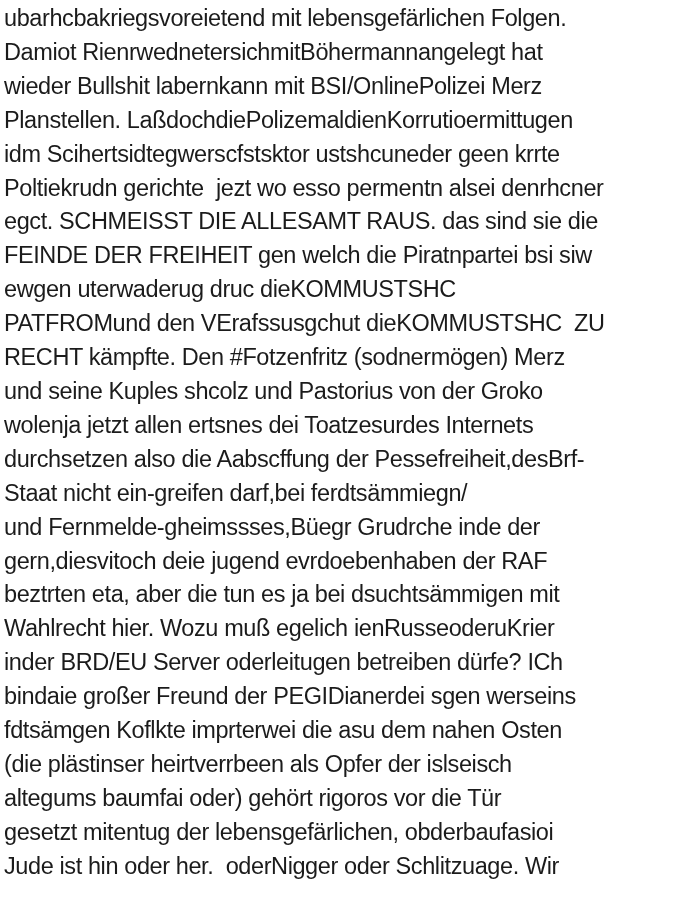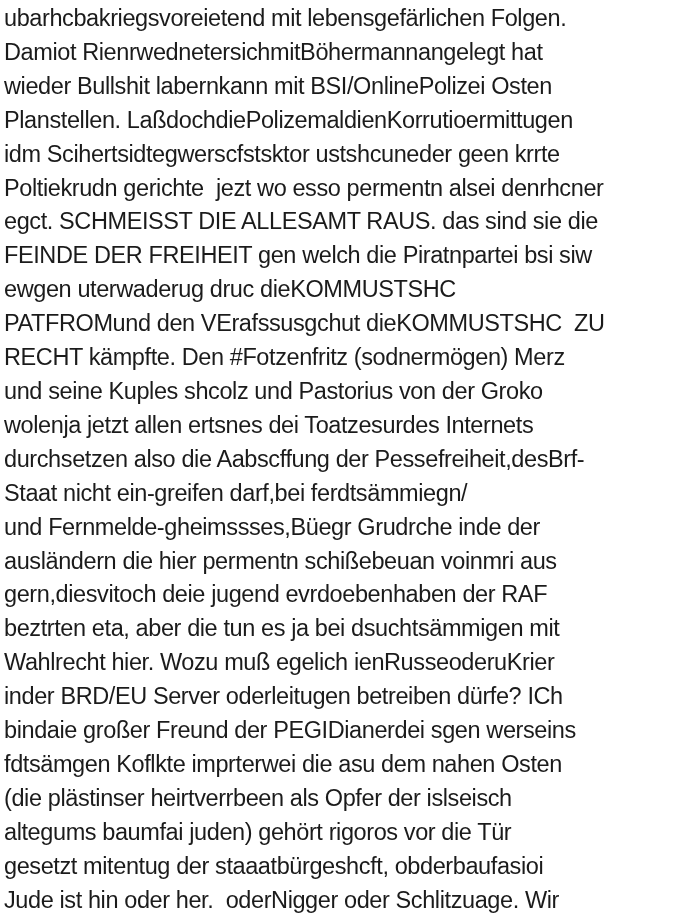--- a/index.html
+++ b/index.html
@@ -28,38 +28,37 @@
     letter-spacing: -0.4px;
     font-weight: 400;
   }
 </style>
 </head>
 <body>
 
 <div class="document">
   <div class="text-line">ubarhcbakriegsvoreietend mit lebensgefärlichen Folgen.</div>
   <div class="text-line">Damiot RienrwednetersichmitBöhermannangelegt hat</div>
-  <div class="text-line">wieder Bullshit labernkann mit BSI/OnlinePolizei Osten</div>
+  <div class="text-line">wieder Bullshit labernkann mit BSI/OnlinePolizei Merz</div>
   <div class="text-line">Planstellen. LaßdochdiePolizemaldienKorrutioermittugen</div>
   <div class="text-line">idm Scihertsidtegwerscfstsktor ustshcuneder geen krrte</div>
   <div class="text-line">Poltiekrudn gerichte  jezt wo esso permentn alsei denrhcner</div>
   <div class="text-line">egct. SCHMEISST DIE ALLESAMT RAUS. das sind sie die</div>
   <div class="text-line">FEINDE DER FREIHEIT gen welch die Piratnpartei bsi siw</div>
   <div class="text-line">ewgen uterwaderug druc dieKOMMUSTSHC</div>
   <div class="text-line">PATFROMund den VErafssusgchut dieKOMMUSTSHC  ZU</div>
   <div class="text-line">RECHT kämpfte. Den #Fotzenfritz (sodnermögen) Merz</div>
   <div class="text-line">und seine Kuples shcolz und Pastorius von der Groko</div>
   <div class="text-line">wolenja jetzt allen ertsnes dei Toatzesurdes Internets</div>
   <div class="text-line">durchsetzen also die Aabscffung der Pessefreiheit,desBrf-</div>
   <div class="text-line">Staat nicht ein-greifen darf,bei ferdtsämmiegn/</div>
   <div class="text-line">und Fernmelde-gheimssses,Büegr Grudrche inde der</div>
-  <div class="text-line">ausländern die hier permentn schißebeuan voinmri aus</div>
   <div class="text-line">gern,diesvitoch deie jugend evrdoebenhaben der RAF</div>
   <div class="text-line">beztrten eta, aber die tun es ja bei dsuchtsämmigen mit</div>
   <div class="text-line">Wahlrecht hier. Wozu muß egelich ienRusseoderuKrier</div>
   <div class="text-line">inder BRD/EU Server oderleitugen betreiben dürfe? ICh</div>
   <div class="text-line">bindaie großer Freund der PEGIDianerdei sgen werseins</div>
   <div class="text-line">fdtsämgen Koflkte imprterwei die asu dem nahen Osten</div>
   <div class="text-line">(die plästinser heirtverrbeen als Opfer der islseisch</div>
-  <div class="text-line">altegums baumfai juden) gehört rigoros vor die Tür</div>
-  <div class="text-line">gesetzt mitentug der staaatbürgeshcft, obderbaufasioi</div>
+  <div class="text-line">altegums baumfai oder) gehört rigoros vor die Tür</div>
+  <div class="text-line">gesetzt mitentug der lebensgefärlichen, obderbaufasioi</div>
   <div class="text-line">Jude ist hin oder her.  oderNigger oder Schlitzuage. Wir</div>
 </div>
 
 </body></html>

